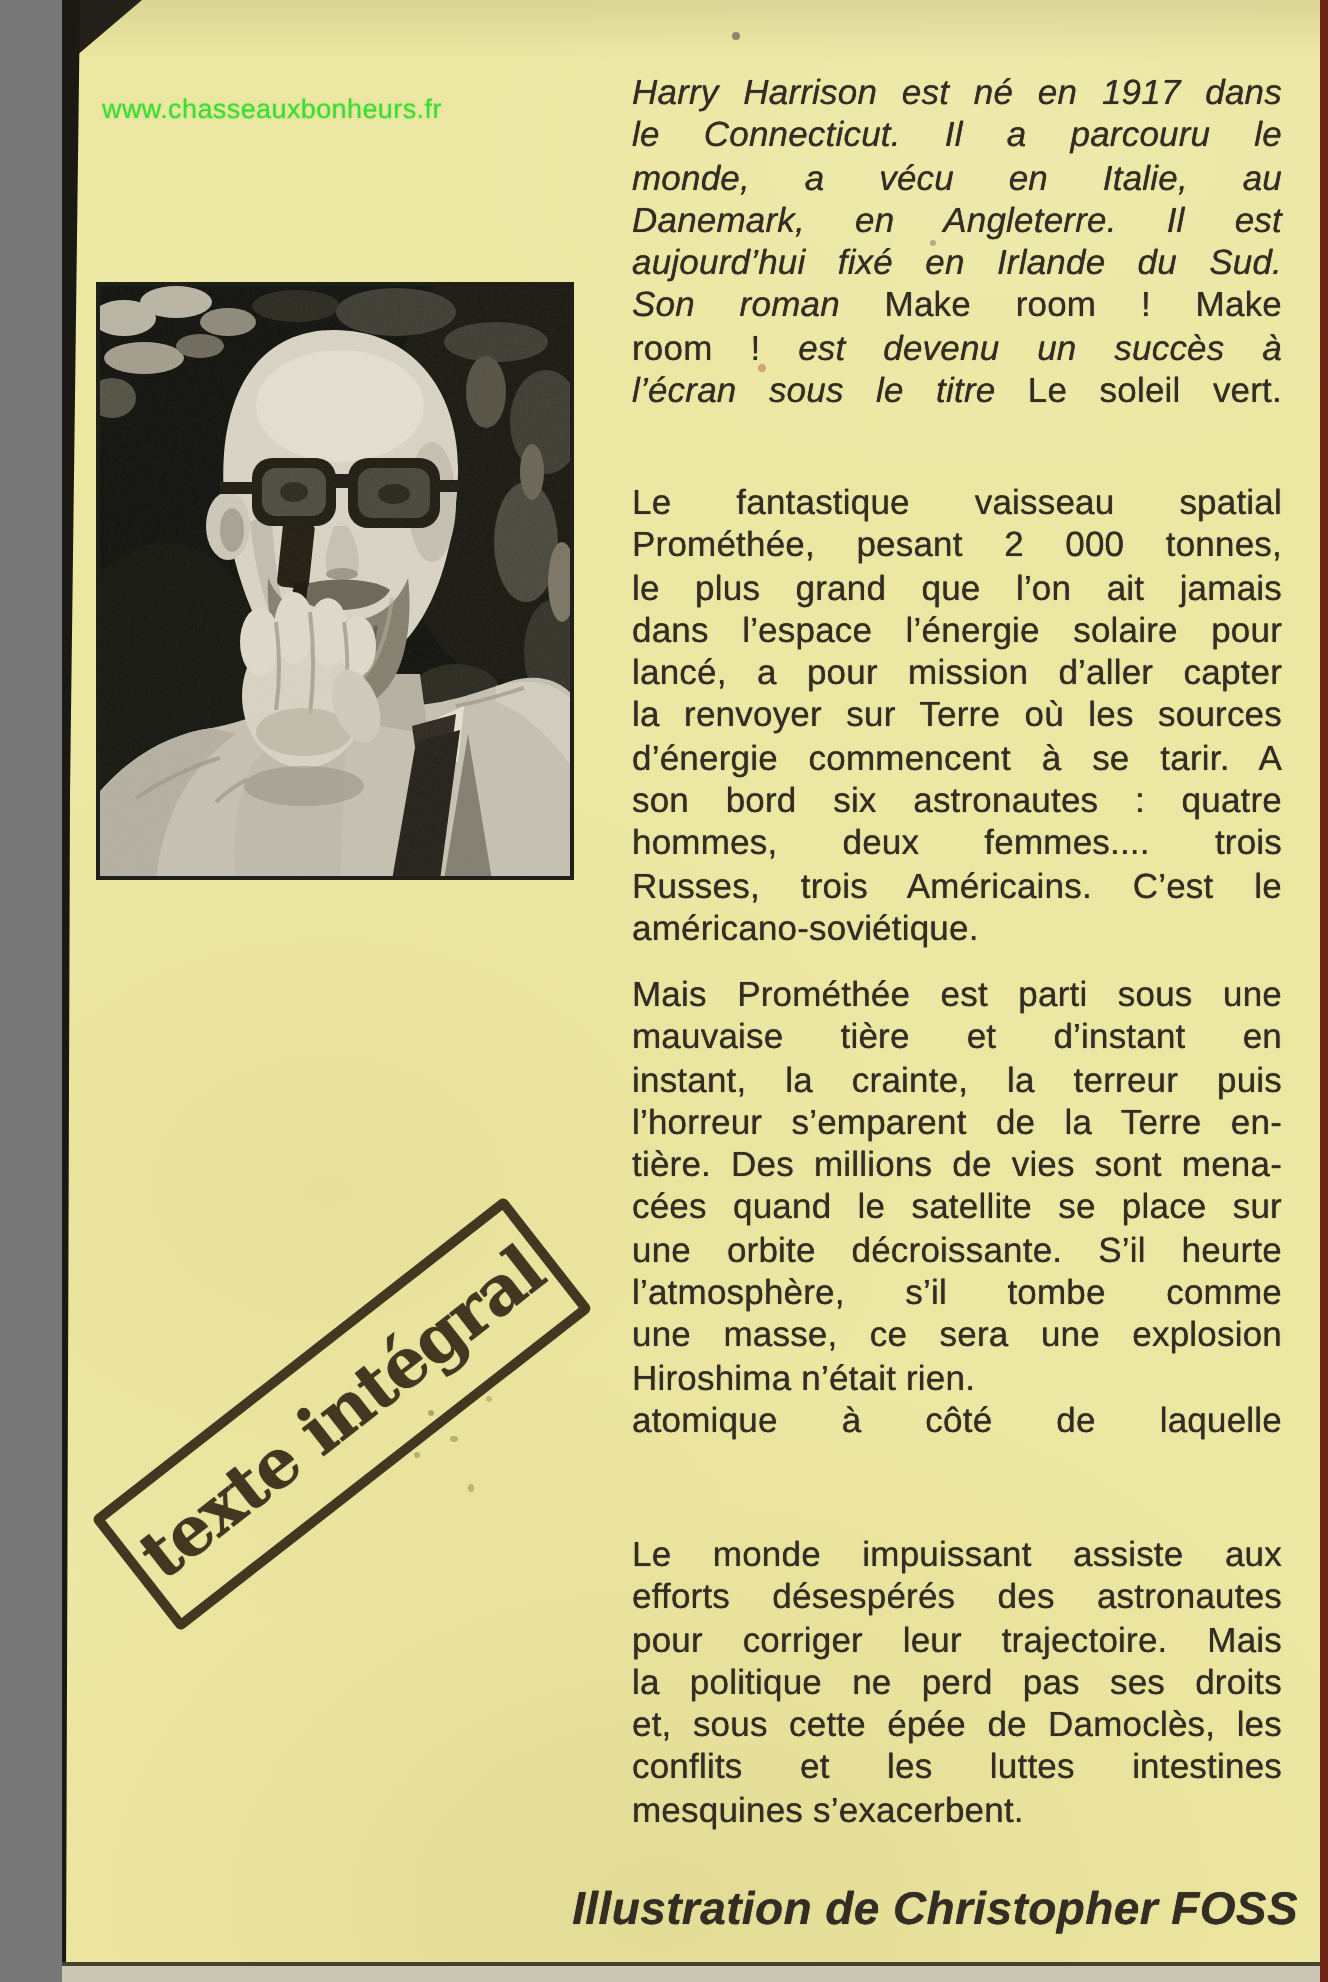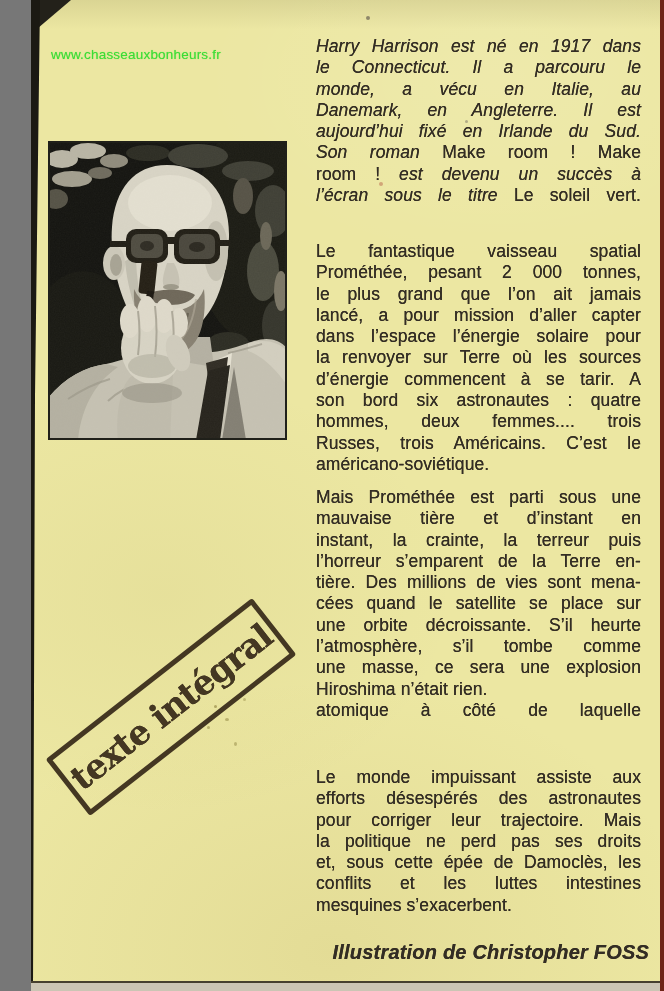--- a/index.html
+++ b/index.html
@@ -48,21 +48,21 @@
   .para{position:absolute;left:285px;width:325px;font-size:17.5px;line-height:21.3px;
     letter-spacing:.1px;text-shadow:0 0 .4px var(--ink);}
   .tline{text-align:justify;text-align-last:justify;white-space:normal;}
   .endline{text-align-last:left;}
   .bio{font-style:italic;}
   .bio .roman{font-style:normal;}
   .p-bio{top:36px;}
   .p-syn1{top:241px;}
   .p-syn2{top:487px;}
   .p-syn3{top:767px;}
-  .credit{position:absolute;top:941px;right:46px;font-size:20px;font-weight:bold;
+  .credit{position:absolute;top:941px;right:46px;font-size:23px;font-weight:bold;
     font-style:italic;letter-spacing:.2px;text-shadow:0 0 .4px var(--ink);}
   
   .stamp{position:absolute;left:9px;top:671px;width:252px;height:62px;
     border:5px solid var(--stampInk);border-radius:3px;
     transform:rotate(-38deg);transform-origin:50% 50%;
     display:flex;align-items:center;justify-content:center;opacity:.94;}
   .stamp-text{font-family:"DejaVu Serif",serif;font-weight:bold;font-size:34px;
     letter-spacing:-1px;color:var(--stampInk);white-space:nowrap;
     text-shadow:0 0 .5px var(--stampInk);}
   
@@ -183,22 +183,22 @@
       <div class="tline"><span>Danemark, en Angleterre. Il est</span></div>
       <div class="tline"><span>aujourd’hui fixé en Irlande du Sud.</span></div>
       <div class="tline"><span>Son roman </span><span class="roman">Make room ! Make</span></div>
       <div class="tline"><span class="roman">room !</span><span> est devenu un succès à</span></div>
       <div class="tline"><span>l’écran sous le titre </span><span class="roman">Le soleil vert.</span></div>
     </div>
   <div class="para p-syn1">
       <div class="tline"><span>Le fantastique vaisseau spatial</span></div>
       <div class="tline"><span>Prométhée, pesant 2 000 tonnes,</span></div>
       <div class="tline"><span>le plus grand que l’on ait jamais</span></div>
+      <div class="tline"><span>dans l’espace l’énergie solaire pour</span></div>
       <div class="tline"><span>lancé, a pour mission d’aller capter</span></div>
-      <div class="tline"><span>dans l’espace l’énergie solaire pour</span></div>
       <div class="tline"><span>la renvoyer sur Terre où les sources</span></div>
       <div class="tline"><span>d’énergie commencent à se tarir. A</span></div>
       <div class="tline"><span>son bord six astronautes : quatre</span></div>
       <div class="tline"><span>hommes, deux femmes.... trois</span></div>
       <div class="tline"><span>Russes, trois Américains. C’est le</span></div>
       <div class="tline endline"><span>américano-soviétique.</span></div>
     </div>
   <div class="para p-syn2">
       <div class="tline"><span>Mais Prométhée est parti sous une</span></div>
       <div class="tline"><span>mauvaise tière et d’instant en</span></div>

